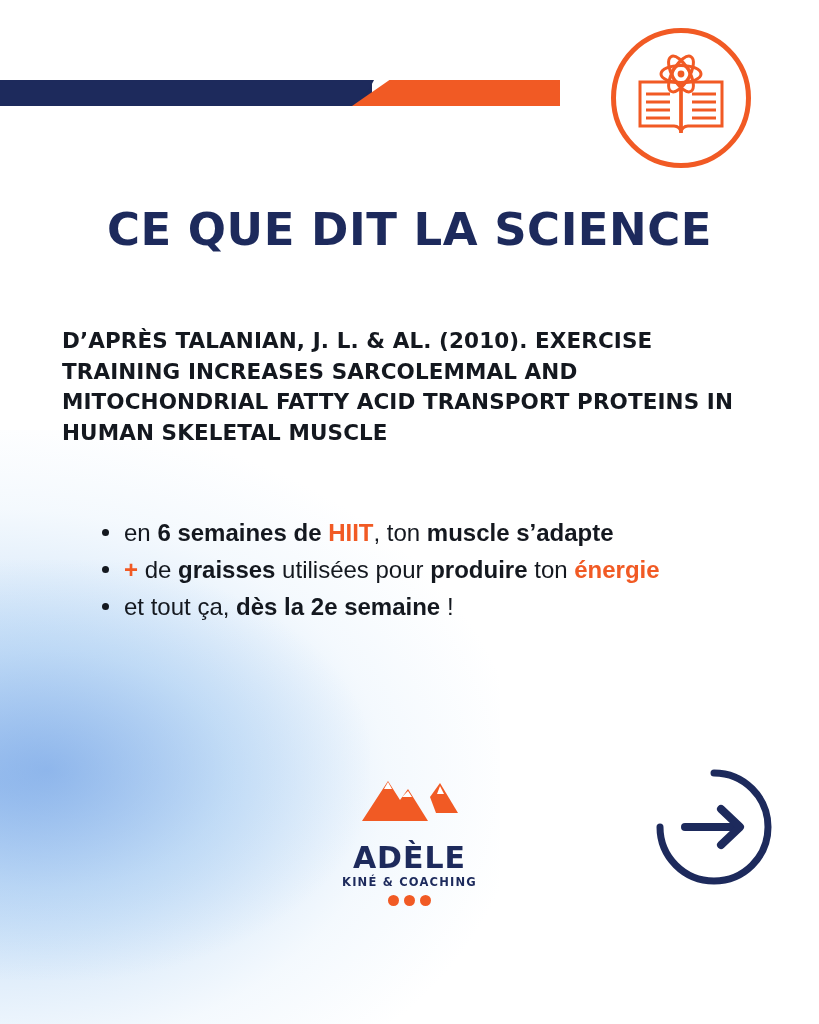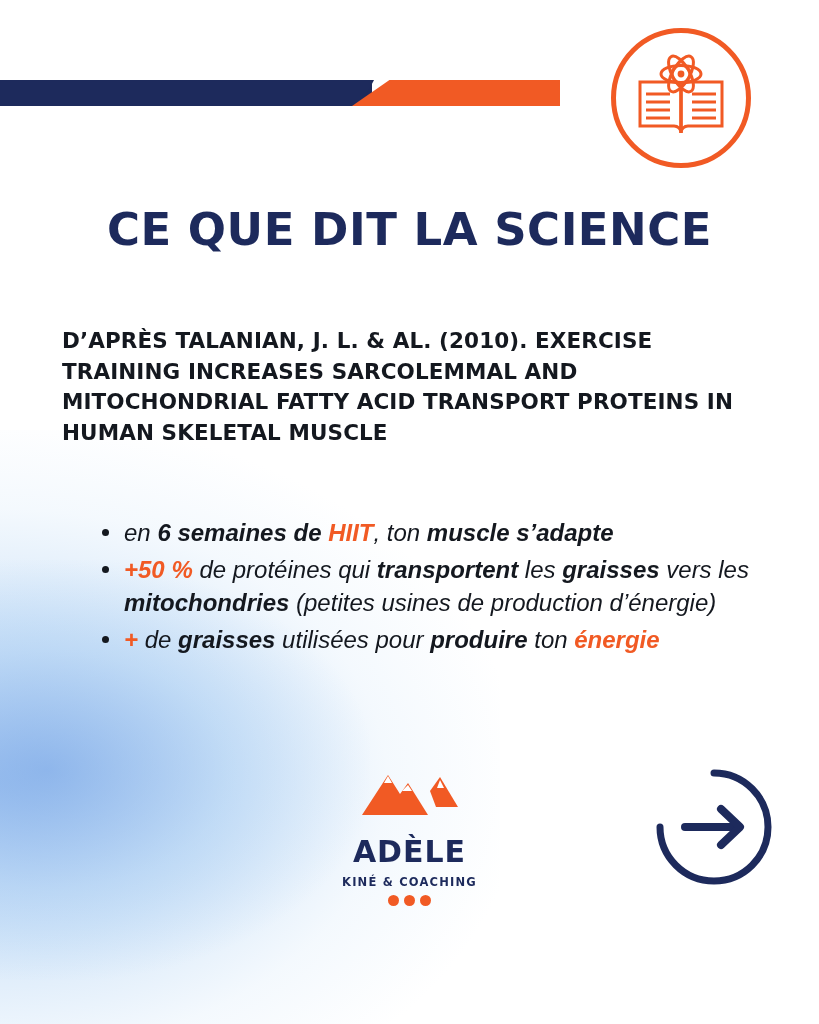--- a/index.html
+++ b/index.html
@@ -105,21 +105,20 @@
   }
 
   
   .bullets {
     position: absolute;
     left: 96px; right: 70px; top: 516px;
     font-size: 24px;
     line-height: 1.38;
     color: #14181f;
     list-style: none;
-    font-style: italic;
   }
   .bullets li {
     position: relative;
     padding-left: 28px;
     margin-bottom: 4px;
   }
   .bullets li::before {
     content: "";
     position: absolute;
     left: 6px; top: 13px;
@@ -155,21 +154,21 @@
     color: #f15a24;
     letter-spacing: 1.3px;
     line-height: 1.05;
   }
   .brand-tag {
     font-family: "DejaVu Sans", sans-serif;
     font-weight: bold;
     font-size: 11.5px;
     color: #1d2a5c;
     letter-spacing: 1.2px;
-    margin-top: 8px;
+    margin-top: 2px;
   }
   .brand-dots {
     margin-top: 6px;
     display: flex; gap: 5px; justify-content: center;
   }
   .brand-dots span {
     width: 11px; height: 11px; border-radius: 50%;
     background: #f15a24;
     display: inline-block;
   }
@@ -213,22 +212,22 @@
       <circle cx="49" cy="22" r="3.4" fill="#f15a24"></circle>
     </svg>
   </div>
 
   <h1 class="headline">CE QUE DIT LA SCIENCE</h1>
 
   <p class="citation">D’APRÈS TALANIAN, J. L. &amp; AL. (2010). EXERCISE TRAINING INCREASES SARCOLEMMAL AND MITOCHONDRIAL FATTY ACID TRANSPORT PROTEINS IN HUMAN SKELETAL MUSCLE</p>
 
   <ul class="bullets" id="bullet-list">
       <li><span>en </span><span class="b">6 semaines de </span><span class="o">HIIT</span><span>, ton </span><span class="b">muscle s’adapte</span></li>
-      <li><span class="o">+50 %</span><span> de protéines qui </span><span class="b">transportent</span><span> les </span><span class="b">graisses</span><span> vers les </span><span class="b">mitochondries</span><span> (petites usines de production d’énergie)</span></li>
       <li><span class="o">+</span><span> de </span><span class="b">graisses</span><span> utilisées pour </span><span class="b">produire</span><span> ton </span><span class="o">énergie</span></li>
+      <li><span>et tout ça, </span><span class="b">dès la 2e semaine</span><span> !</span></li>
     </ul>
 
   <div class="brand">
     <svg width="112" height="50" viewBox="0 0 112 50" aria-hidden="true">
       <path d="M8 48 L34 8 L46 27 L54 16 L74 48 Z" fill="#f15a24"></path>
       <path d="M30 16 L38 16 L34 9 Z" fill="#ffffff"></path>
       <path d="M48 24 L58 24 L54 18 Z" fill="#ffffff"></path>
       <path d="M76 24 L86 10 L104 40 L82 40 Z" fill="#f15a24"></path>
       <path d="M83 21 L90 21 L86 13 Z" fill="#ffffff"></path>
     </svg>

